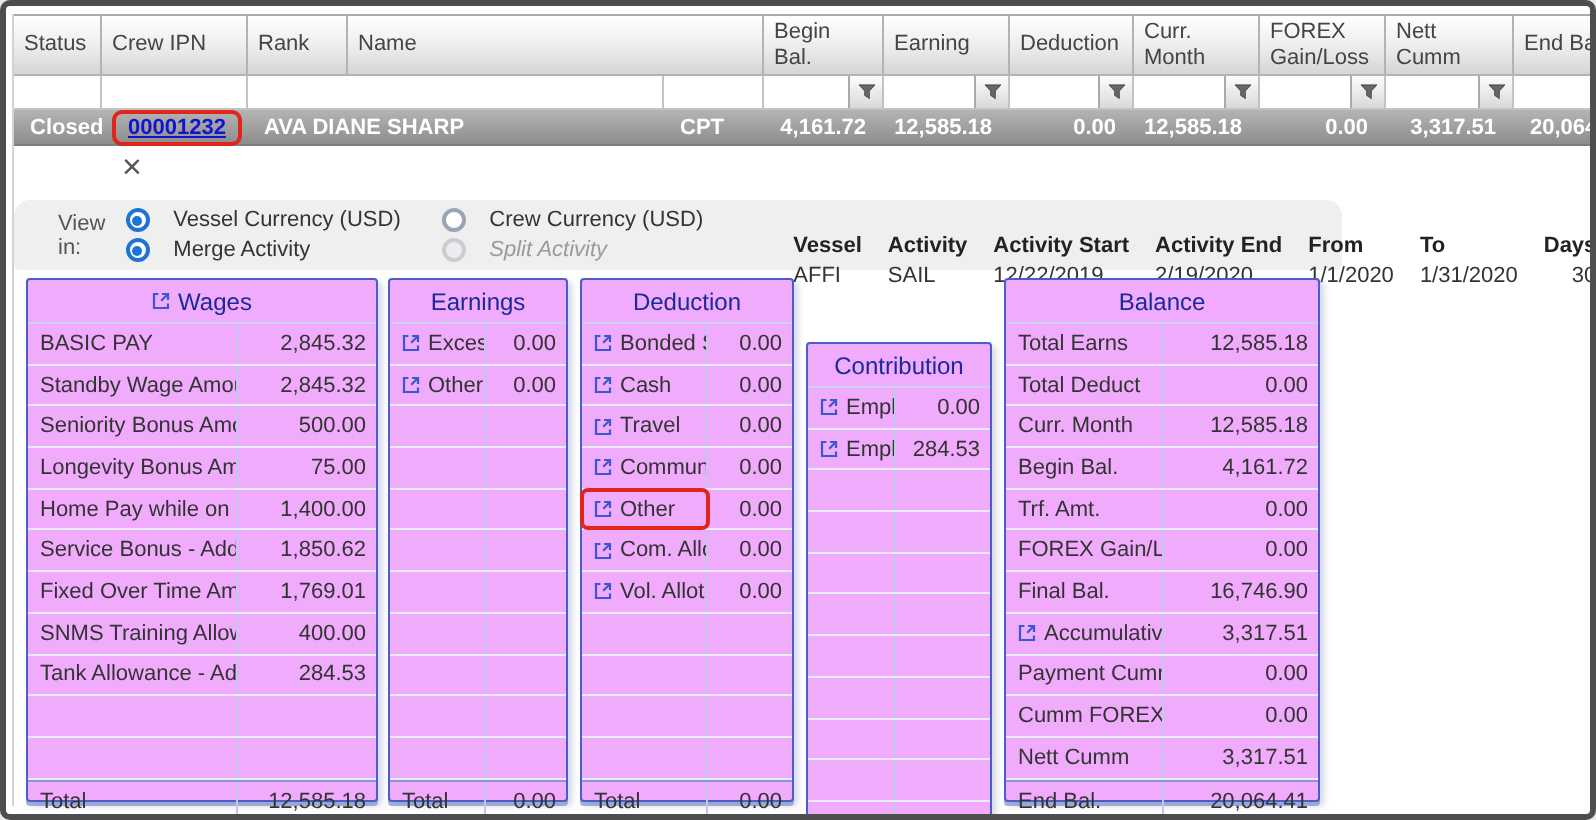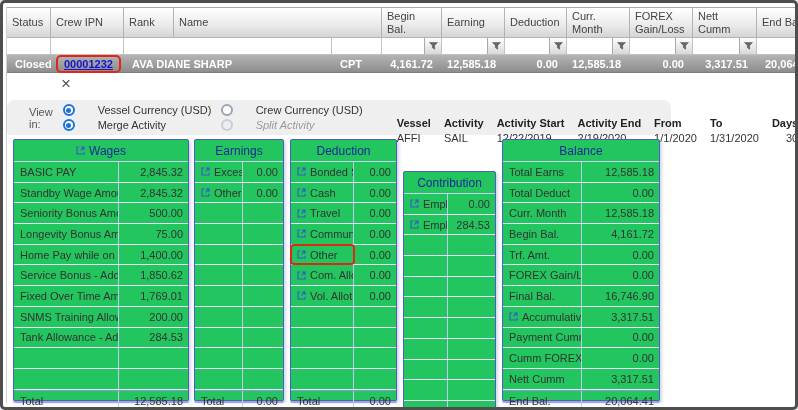--- a/index.html
+++ b/index.html
@@ -28,34 +28,34 @@
 
   
   .close-row{position:absolute;left:0;top:70px;height:26px;width:100%;}
   .xbtn{position:absolute;left:58px;top:2px;font-size:17px;color:#555;cursor:pointer;line-height:1;}
 
   
   .viewbar{position:absolute;left:4px;top:97px;width:664px;height:35px;background:#efefef;
     border-radius:8px 8px 3px 3px;display:flex;align-items:center;font-size:11px;color:#333;box-sizing:border-box;padding:0 8px;}
   .viewin{color:#555;margin:0 10px 0 14px;}
   .radios{display:grid;grid-template-columns:158px 150px;row-gap:3px;}
-  .radio-item{display:flex;align-items:center;gap:23px;cursor:pointer;}
+  .radio-item{display:flex;align-items:center;gap:12px;cursor:pointer;}
   .rdot{box-sizing:border-box;width:12px;height:12px;border-radius:50%;background:#fff;border:2px solid #97a5b6;position:relative;flex:none;}
   .rdot.sel{border-color:#1d74d6;}
   .rdot.sel::after{content:"";position:absolute;left:1.5px;top:1.5px;width:5px;height:5px;border-radius:50%;background:#1d74d6;}
   .rdot.dis{border-color:#c9cdd4;background:#ededed;}
   .rlabel.dis{color:#9a9a9a;font-style:italic;}
   .info{display:flex;margin-left:26px;gap:13px;}
   .info-item{display:flex;flex-direction:column;gap:3px;}
   .info-label{font-weight:bold;color:#222;white-space:nowrap;margin-top:26px;}
   .info-value{color:#333;white-space:nowrap;}
 
   
   .panels{position:absolute;left:10px;top:136px;display:flex;}
-  .panel{box-sizing:border-box;height:262px;background:#22c55e;border:1px solid #4a5ec5;border-radius:2px;
+  .panel{box-sizing:border-box;height:262px;background:#f0abfc;border:1px solid #4a5ec5;border-radius:2px;
     display:flex;flex-direction:column;font-size:11px;color:#333;
     box-shadow:0 2px 0 rgba(100,118,190,.55),2px 2px 3px rgba(130,140,185,.35);}
   .p-wages{width:176px;}
   .p-earnings{width:90px;margin-left:5px;}
   .p-deductions{width:107px;margin-left:6px;}
   .p-contribution{width:93px;margin-left:6px;margin-top:32px;}
   .p-balance{width:158px;margin-left:6px;}
   .ptitle{height:21px;flex:none;display:flex;align-items:center;justify-content:center;gap:4px;
     color:#1b2a96;font-size:12px;border-bottom:1px solid #c9d2f0;}
   .prow{height:19.7px;flex:none;display:flex;align-items:stretch;border-bottom:1px solid #e7ebfa;}
@@ -263,21 +263,21 @@
       <div class="prow">
           <div class="plabel">Service Bonus - Add</div>
           <div class="pval v-wages">1,850.62</div>
         </div>
       <div class="prow">
           <div class="plabel">Fixed Over Time Amount</div>
           <div class="pval v-wages">1,769.01</div>
         </div>
       <div class="prow">
           <div class="plabel">SNMS Training Allowance - Add</div>
-          <div class="pval v-wages">200.00</div>
+          <div class="pval v-wages">400.00</div>
         </div>
       <div class="prow">
           <div class="plabel">Tank Allowance - Add</div>
           <div class="pval v-wages">284.53</div>
         </div>
       <div class="prow">
           <div class="plabel"></div>
           <div class="pval v-wages"></div>
         </div>
       <div class="prow">

